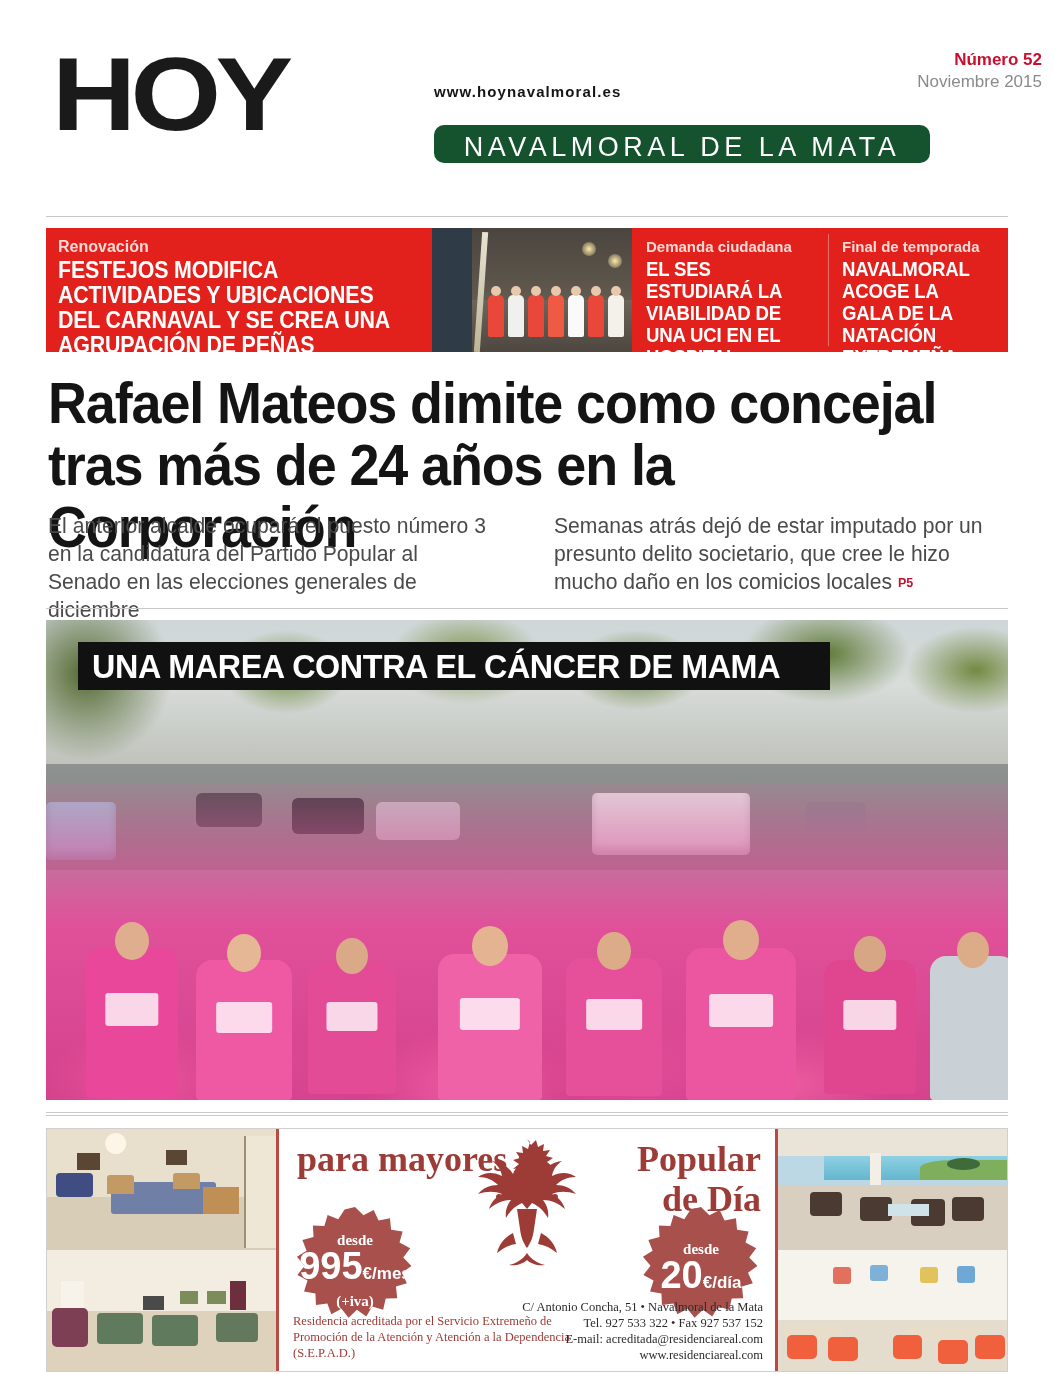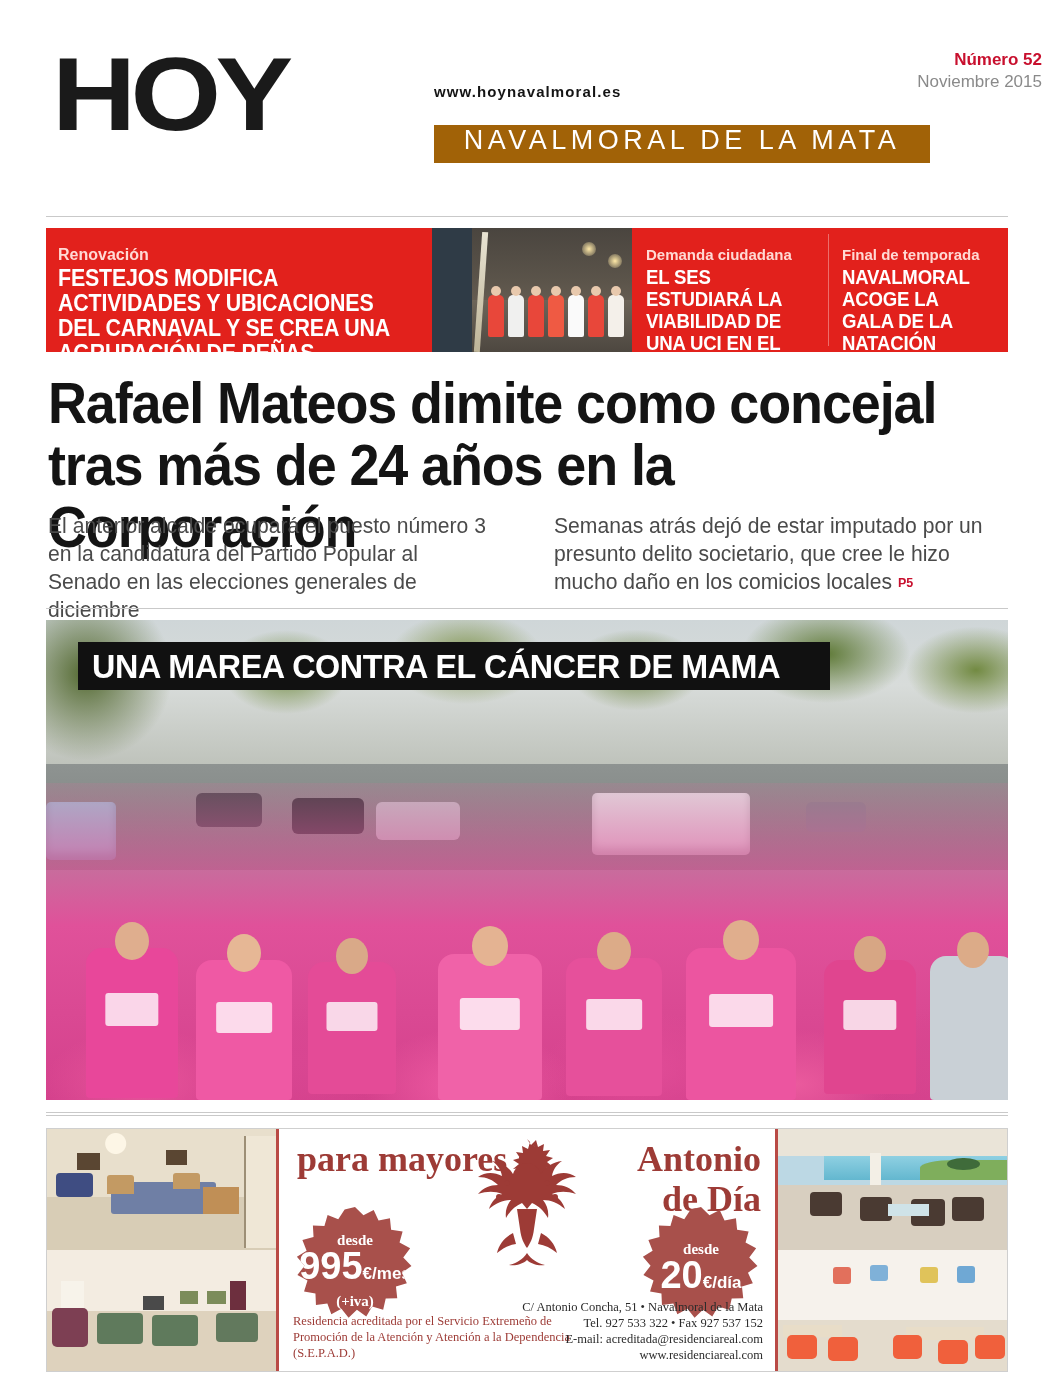--- a/index.html
+++ b/index.html
@@ -28,22 +28,22 @@
   .issue-number {
     position: absolute; right: 12px; top: 50px; width: 400px;
     text-align: right; font-size: 17px; font-weight: 700; color: #c8102e;
   }
   .issue-date {
     position: absolute; right: 12px; top: 72px; width: 400px;
     text-align: right; font-size: 17px; font-weight: 400; color: #8a8a8a;
   }
   .city-band {
     position: absolute; left: 434px; top: 125px;
-    width: 496px; height: 38px; background: #a16207;
-    display: flex; align-items: flex-start; justify-content: center;
+    width: 496px; height: 38px; background: #14532d;
+    display: flex; align-items: flex-end; justify-content: center; border-radius: 10px;
   }
   .city-band span {
     color: #fff; font-size: 27px; font-weight: 400;
     letter-spacing: 4.5px; transform: scaleY(1.05);
   }
 
   
   .rule { position: absolute; left: 46px; width: 962px; background: #c9c9c9; height: 1px; }
   .rule.double { height: 4px; background: linear-gradient(to bottom,#c9c9c9 0,#c9c9c9 1px,#fff 1px,#fff 3px,#c9c9c9 3px,#c9c9c9 4px); }
 
@@ -62,21 +62,21 @@
   .teaser-right { flex: 1; display: flex; }
   .teaser-sub { padding: 10px 10px 0 14px; position: relative; }
   .teaser-sub.first { width: 196px; }
   .teaser-sub.second { width: 180px; }
   .teaser-sub.second:before {
     content:""; position:absolute; left:0; top:6px; bottom:6px;
     width:1px; background: rgba(255,255,255,0.35);
   }
   .kicker {
     color: #ffd9d4; font-size: 16px; font-weight: 700;
-    line-height: 18px; margin-bottom: 2px; margin-top: 8px;
+    line-height: 18px; margin-bottom: 2px;
   }
   .kicker.sm { font-size: 15px; }
   .teaser-head {
     color: #fff; font-weight: 700; font-size: 23px; line-height: 25px;
     transform: scaleX(0.93); transform-origin: left top; letter-spacing: -0.2px;
   }
   .teaser-head.sm { font-size: 20px; line-height: 22px; }
   .pg { font-size: 14px; font-weight: 700; vertical-align: 1px; }
 
   
@@ -387,21 +387,21 @@
         <div style="position:absolute;left:6%;top:26%;width:10%;height:22%;background:#f7f3ea;"></div>
         <div style="position:absolute;left:80%;top:26%;width:7%;height:24%;background:#6d2f3e;"></div>
       </div>
     </div>
 
     <div class="ad-body">
       <div class="ad-title left">
         <div>para mayores</div>
       </div>
       <div class="ad-title right">
-        <div>Antonio</div>
+        <div>Popular</div>
         <div>de Día</div>
       </div>
 
       <svg class="crest" viewBox="0 0 160 150">
         <g fill="#9d3b36">
           <path d="M80 6 l4 6 5-5 2 7 6-3-1 7 7-1-4 6 7 2-6 4 6 5-7 1 3 6-7-1 0 7-6-4-3 6-3-6-6 4 0-7-7 1 3-6-7 1 6-5-6-4 7-2-4-6 7 1-1-7 6 3 2-7 5 5z"></path>
           <path d="M72 24 h16 v7 h-16z"></path>
           <path d="M80 30 c-7 0-12 5-14 11 -4-7-12-12-21-13 6 4 9 9 10 15 -8-4-17-4-24 1 9 0 15 3 20 8 -8 0-15 3-20 9 9-3 17-3 24 0 -6 3-11 8-13 15 7-6 14-9 22-9 -4 5-6 11-5 18 4-7 9-12 16-15 l5 6 5-6 c7 3 12 8 16 15 1-7-1-13-5-18 8 0 15 3 22 9 -2-7-7-12-13-15 7-3 15-3 24 0 -5-6-12-9-20-9 5-5 11-8 20-8 -7-5-16-5-24-1 1-6 4-11 10-15 -9 1-17 6-21 13 -2-6-7-11-14-11z"></path>
           <path d="M70 76 h20 l-3 20 c-1 9-4 15-7 19 -3-4-6-10-7-19z"></path>
           <path d="M66 100 c-8 4-14 11-16 20 6-5 12-8 19-9z"></path>

